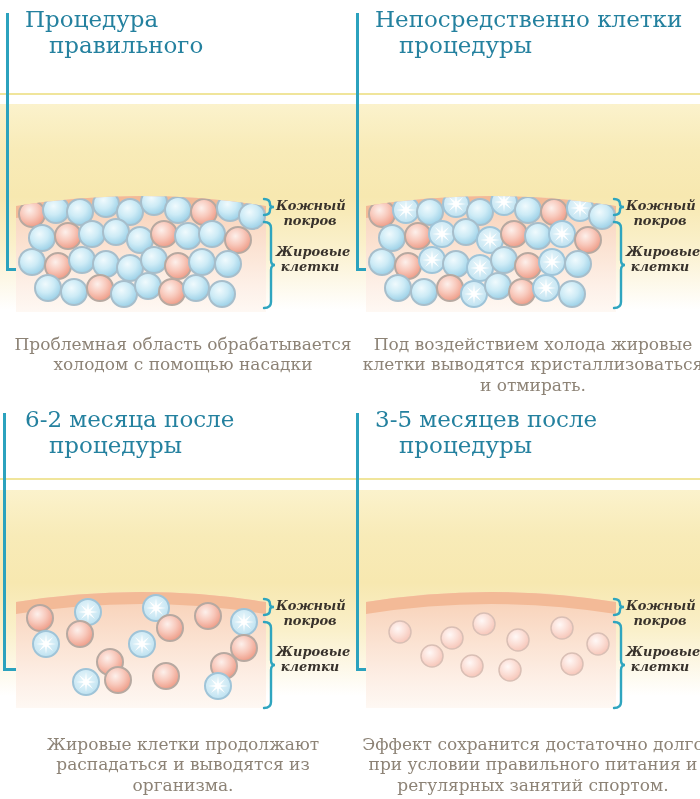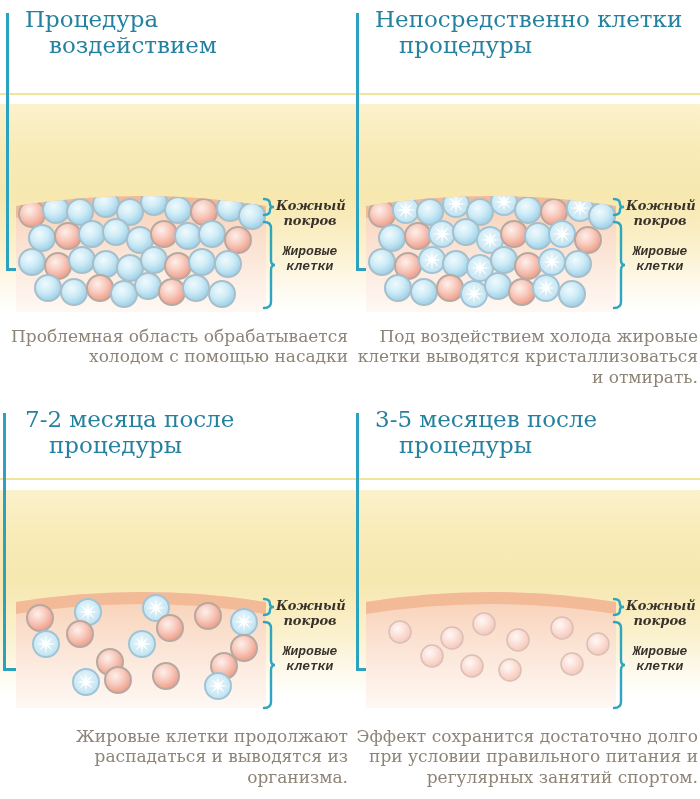--- a/index.html
+++ b/index.html
@@ -30,23 +30,23 @@
   .skin-svg{position:absolute;left:16px;top:182px;width:250px;height:130px;overflow:visible;}
   .r2 .skin-svg{top:178px;}
 
   .brk-svg{position:absolute;left:262px;top:198px;width:18px;height:116px;overflow:visible;}
   .brk{fill:none;stroke:#2FA5BF;stroke-width:2.4;stroke-linecap:round;}
 
   .lab{position:absolute;left:276px;width:68px;text-align:center;
        font-size:13px;font-weight:bold;font-style:italic;color:#38322C;line-height:1.17;}
   .lab span{display:block;}
   .lab-skin{top:198px;}
-  .lab-fat{top:244px;font-family:Liberation Mono, monospace;}
-
-  .caption{margin:0;position:absolute;left:2px;top:326px;width:346px;text-align:right;
+  .lab-fat{top:244px;}
+
+  .caption{margin:8px;position:absolute;left:2px;top:326px;width:346px;text-align:center;
            font-size:17px;line-height:1.2;color:#8D8376;}
   .r2 .caption{top:326px;}
 
   
   .cell-b{fill:url(#gB);stroke:#A7BECB;stroke-width:2;}
   .cell-p{fill:url(#gP);stroke:#B7A9A1;stroke-width:2;}
   .cell-c{fill:url(#gC);stroke:#9FC4D8;stroke-width:2;}
   .cell-s{fill:url(#gS);stroke:#D9BFB5;stroke-width:1.5;}
   .cell-star{fill:#ffffff;opacity:0.95;}
   .cell-star-dot{fill:#ffffff;}
@@ -96,21 +96,21 @@
 <section class="row r1">
   <div class="thin-line"></div>
   <div class="band"></div>
 
   <article class="panel left">
     <div class="accent">
         <i class="hook"></i>
       </div>
     <h2 class="title">
       <span class="l1">Процедура</span>
-      <span class="l2">воздействием</span>
+      <span class="l2">правильного</span>
     </h2>
     <svg class="skin-svg" viewBox="0 0 250 130">
       <path class="skin-body" d="M0,24 Q125,4 250,24 L250,130 L0,130 Z"></path>
       <path class="skin-top" d="M0,24 Q125,4 250,24 L250,36 Q125,16 0,36 Z"></path>
       <g clip-path="url(#clipSkin)">
           <circle cx="16" cy="32" r="13" class="cell-p"></circle>
           <circle cx="40" cy="28" r="13" class="cell-b"></circle>
           <circle cx="64" cy="30" r="13" class="cell-b"></circle>
           <circle cx="90" cy="22" r="13" class="cell-b"></circle>
           <circle cx="114" cy="30" r="13" class="cell-b"></circle>
@@ -254,21 +254,21 @@
 
 <section class="row r2">
   <div class="thin-line"></div>
   <div class="band"></div>
 
   <article class="panel left">
     <div class="accent" style="left:3px">
         <i class="hook"></i>
       </div>
     <h2 class="title">
-      <span class="l1">7-2 месяца после</span>
+      <span class="l1">6-2 месяца после</span>
       <span class="l2">процедуры</span>
     </h2>
     <svg class="skin-svg" viewBox="0 0 250 130">
       <path class="skin-body" d="M0,24 Q125,4 250,24 L250,130 L0,130 Z"></path>
       <path class="skin-top" d="M0,24 Q125,4 250,24 L250,36 Q125,16 0,36 Z"></path>
       <g clip-path="url(#clipSkin)">
           <circle cx="24" cy="40" r="13" class="cell-p"></circle>
           <circle cx="72" cy="34" r="13" class="cell-c"></circle>
           <path d="M72.0,24.0L73.0,31.5L79.1,26.9L74.5,33.0L82.0,34.0L74.5,35.0L79.1,41.1L73.0,36.5L72.0,44.0L71.0,36.5L64.9,41.1L69.5,35.0L62.0,34.0L69.5,33.0L64.9,26.9L71.0,31.5Z" class="cell-star"></path>
           <circle cx="72" cy="34" r="1.7" class="cell-star-dot"></circle>

